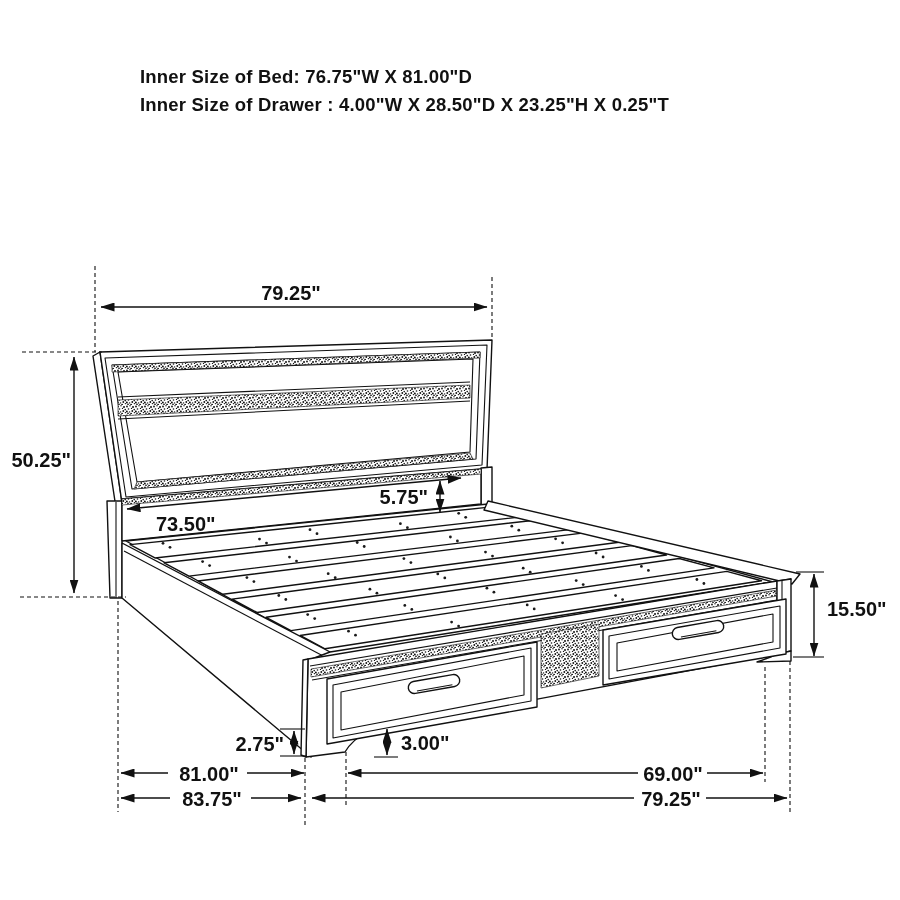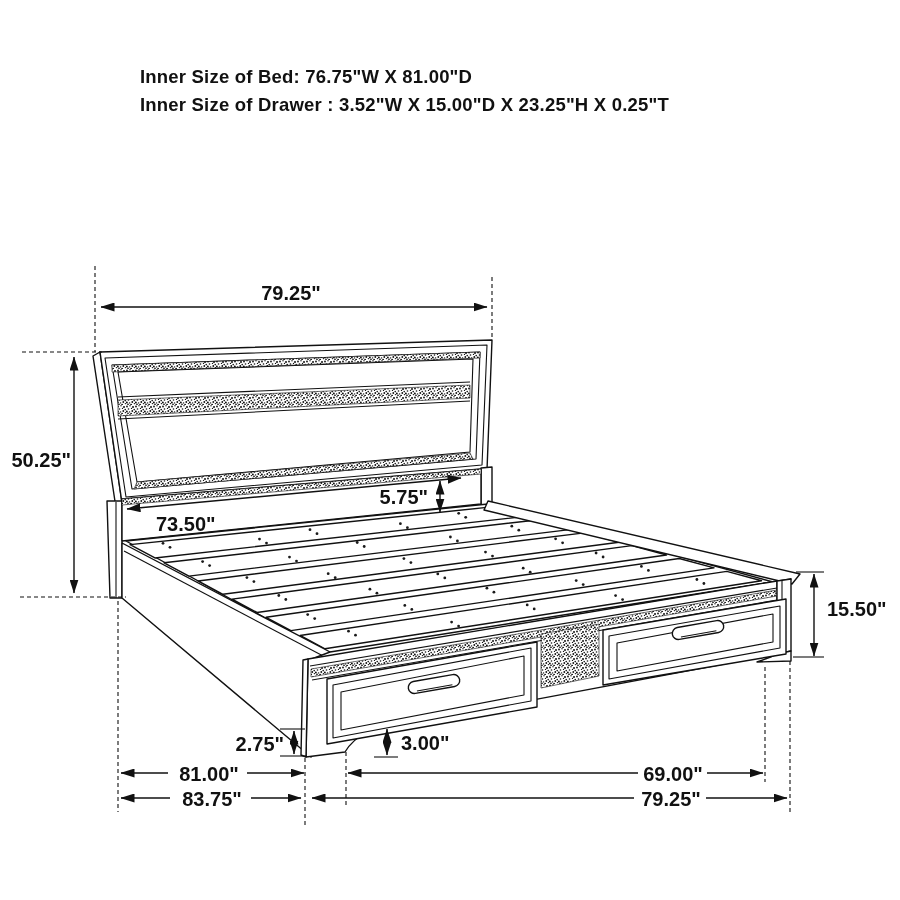--- a/index.html
+++ b/index.html
@@ -14,21 +14,21 @@
   .dash{stroke:#111;stroke-width:1.1;stroke-dasharray:4 3;fill:none;}
   .tick{stroke:#111;stroke-width:1.1;}
   .dimtext{font:bold 20px "Liberation Sans",sans-serif;fill:#111;}
   .dot{fill:#1a1a1a;stroke:none;}
 </style>
 </head>
 <body>
 
 <div class="stage">
   <div class="hdr">Inner Size of Bed: 76.75"W X 81.00"D</div>
-  <div class="hdr hdr2">Inner Size of Drawer : 3.52"W X 15.00"D X 23.25"H X 0.25"T</div>
+  <div class="hdr hdr2">Inner Size of Drawer : 4.00"W X 28.50"D X 23.25"H X 0.25"T</div>
 
   <svg width="900" height="900" viewBox="0 0 900 900">
     <defs>
       <pattern id="sparkle" width="9" height="9" patternUnits="userSpaceOnUse">
         <rect width="9" height="9" fill="#ffffff"></rect>
         <circle cx="1" cy="1.5" r="0.9" fill="#111"></circle>
         <circle cx="4" cy="0.8" r="0.7" fill="#111"></circle>
         <circle cx="7" cy="2" r="1" fill="#111"></circle>
         <circle cx="2.5" cy="4" r="0.8" fill="#111"></circle>
         <circle cx="5.5" cy="3.4" r="0.7" fill="#111"></circle>

